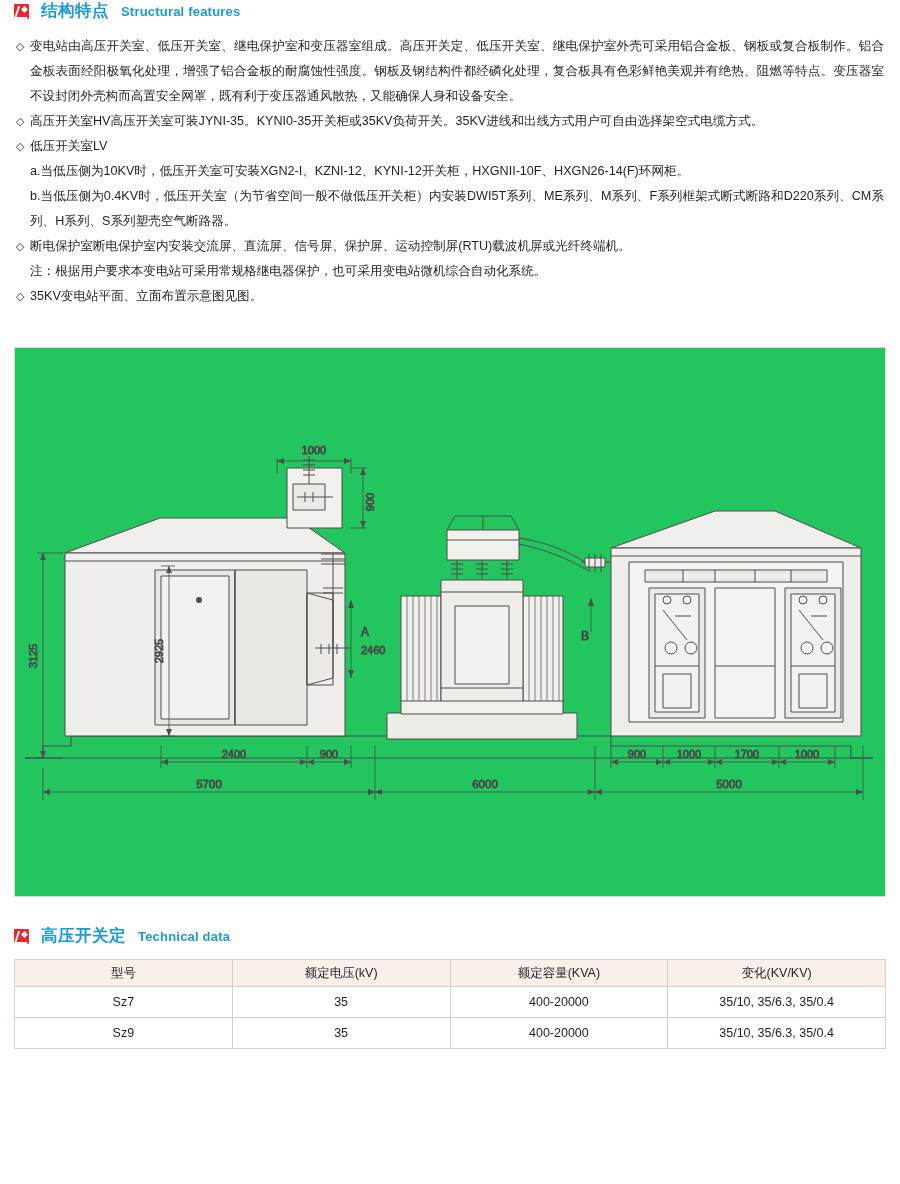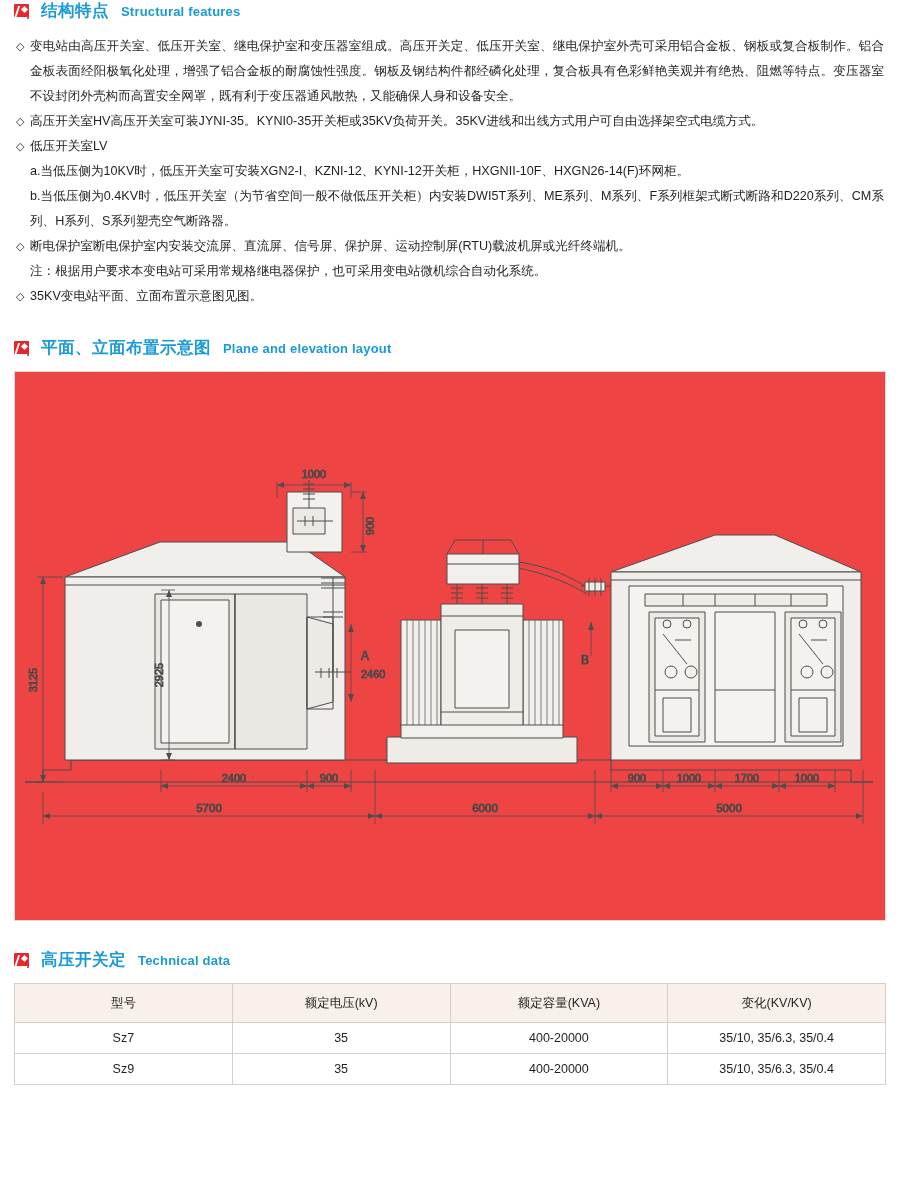--- a/index.html
+++ b/index.html
@@ -73,39 +73,39 @@
     color: #231f20;
   }
   .line .txt { flex: 1 1 auto; }
   .line.indent { padding-left: 14px; }
   .para { text-align: justify; }
 
   
   .diagram-wrap {
     margin-top: 10px;
     border: 1px solid #d9d9d9;
-    background: #ef4444;
+    background: #22c55e;
     height: 550px;
     position: relative;
     overflow: hidden;
   }
   .diagram-wrap svg { display: block; }
 
   
   .tech-table {
     width: 100%;
     border-collapse: collapse;
     font-size: 12.5px;
     margin-top: 4px;
   }
   .tech-table th {
     background: #faf0ea;
     border: 1px solid #d8cfc8;
     font-weight: normal;
-    height: 39px;
+    height: 27px;
     color: #231f20;
   }
   .tech-table td {
     border: 1px solid #d8cfc8;
     height: 31px;
     text-align: center;
     color: #231f20;
   }
 
   .spacer-28 { height: 28px; }
@@ -148,25 +148,20 @@
       <span class="txt">注：根据用户要求本变电站可采用常规格继电器保护，也可采用变电站微机综合自动化系统。</span>
     </div>
     <div class="line para">
       <span class="dia">◇</span>
       <span class="txt">35KV变电站平面、立面布置示意图见图。</span>
     </div>
   </div>
 
   <div class="spacer-28"></div>
 
-  <div class="sec-head">
-    <span class="sec-mark"></span>
-    <span class="sec-title-cn">平面、立面布置示意图</span>
-    <span class="sec-title-en">Plane and elevation layout</span>
-  </div>
 
   <div class="diagram-wrap">
     <svg width="870" height="548" viewBox="0 0 870 548">
       <g fill="none" stroke="#4d4d4d" stroke-width="1" stroke-linejoin="round">
 
         <path d="M10,410 L28,410 L28,398 L56,398 L56,388 L596,388 L596,398 L836,398 L836,410 L858,410" stroke="#4d4d4d" stroke-width="1.1" fill="none"></path>
         <line x1="10" y1="410" x2="858" y2="410" stroke="#4d4d4d" stroke-width="1.1"></line>
 
         <path d="M50,205 L145,170 L280,170 L330,205 Z" fill="#f0efeb" stroke="#4d4d4d"></path>
         <rect x="50" y="205" width="280" height="183" fill="#efeeea" stroke="#4d4d4d"></rect>

